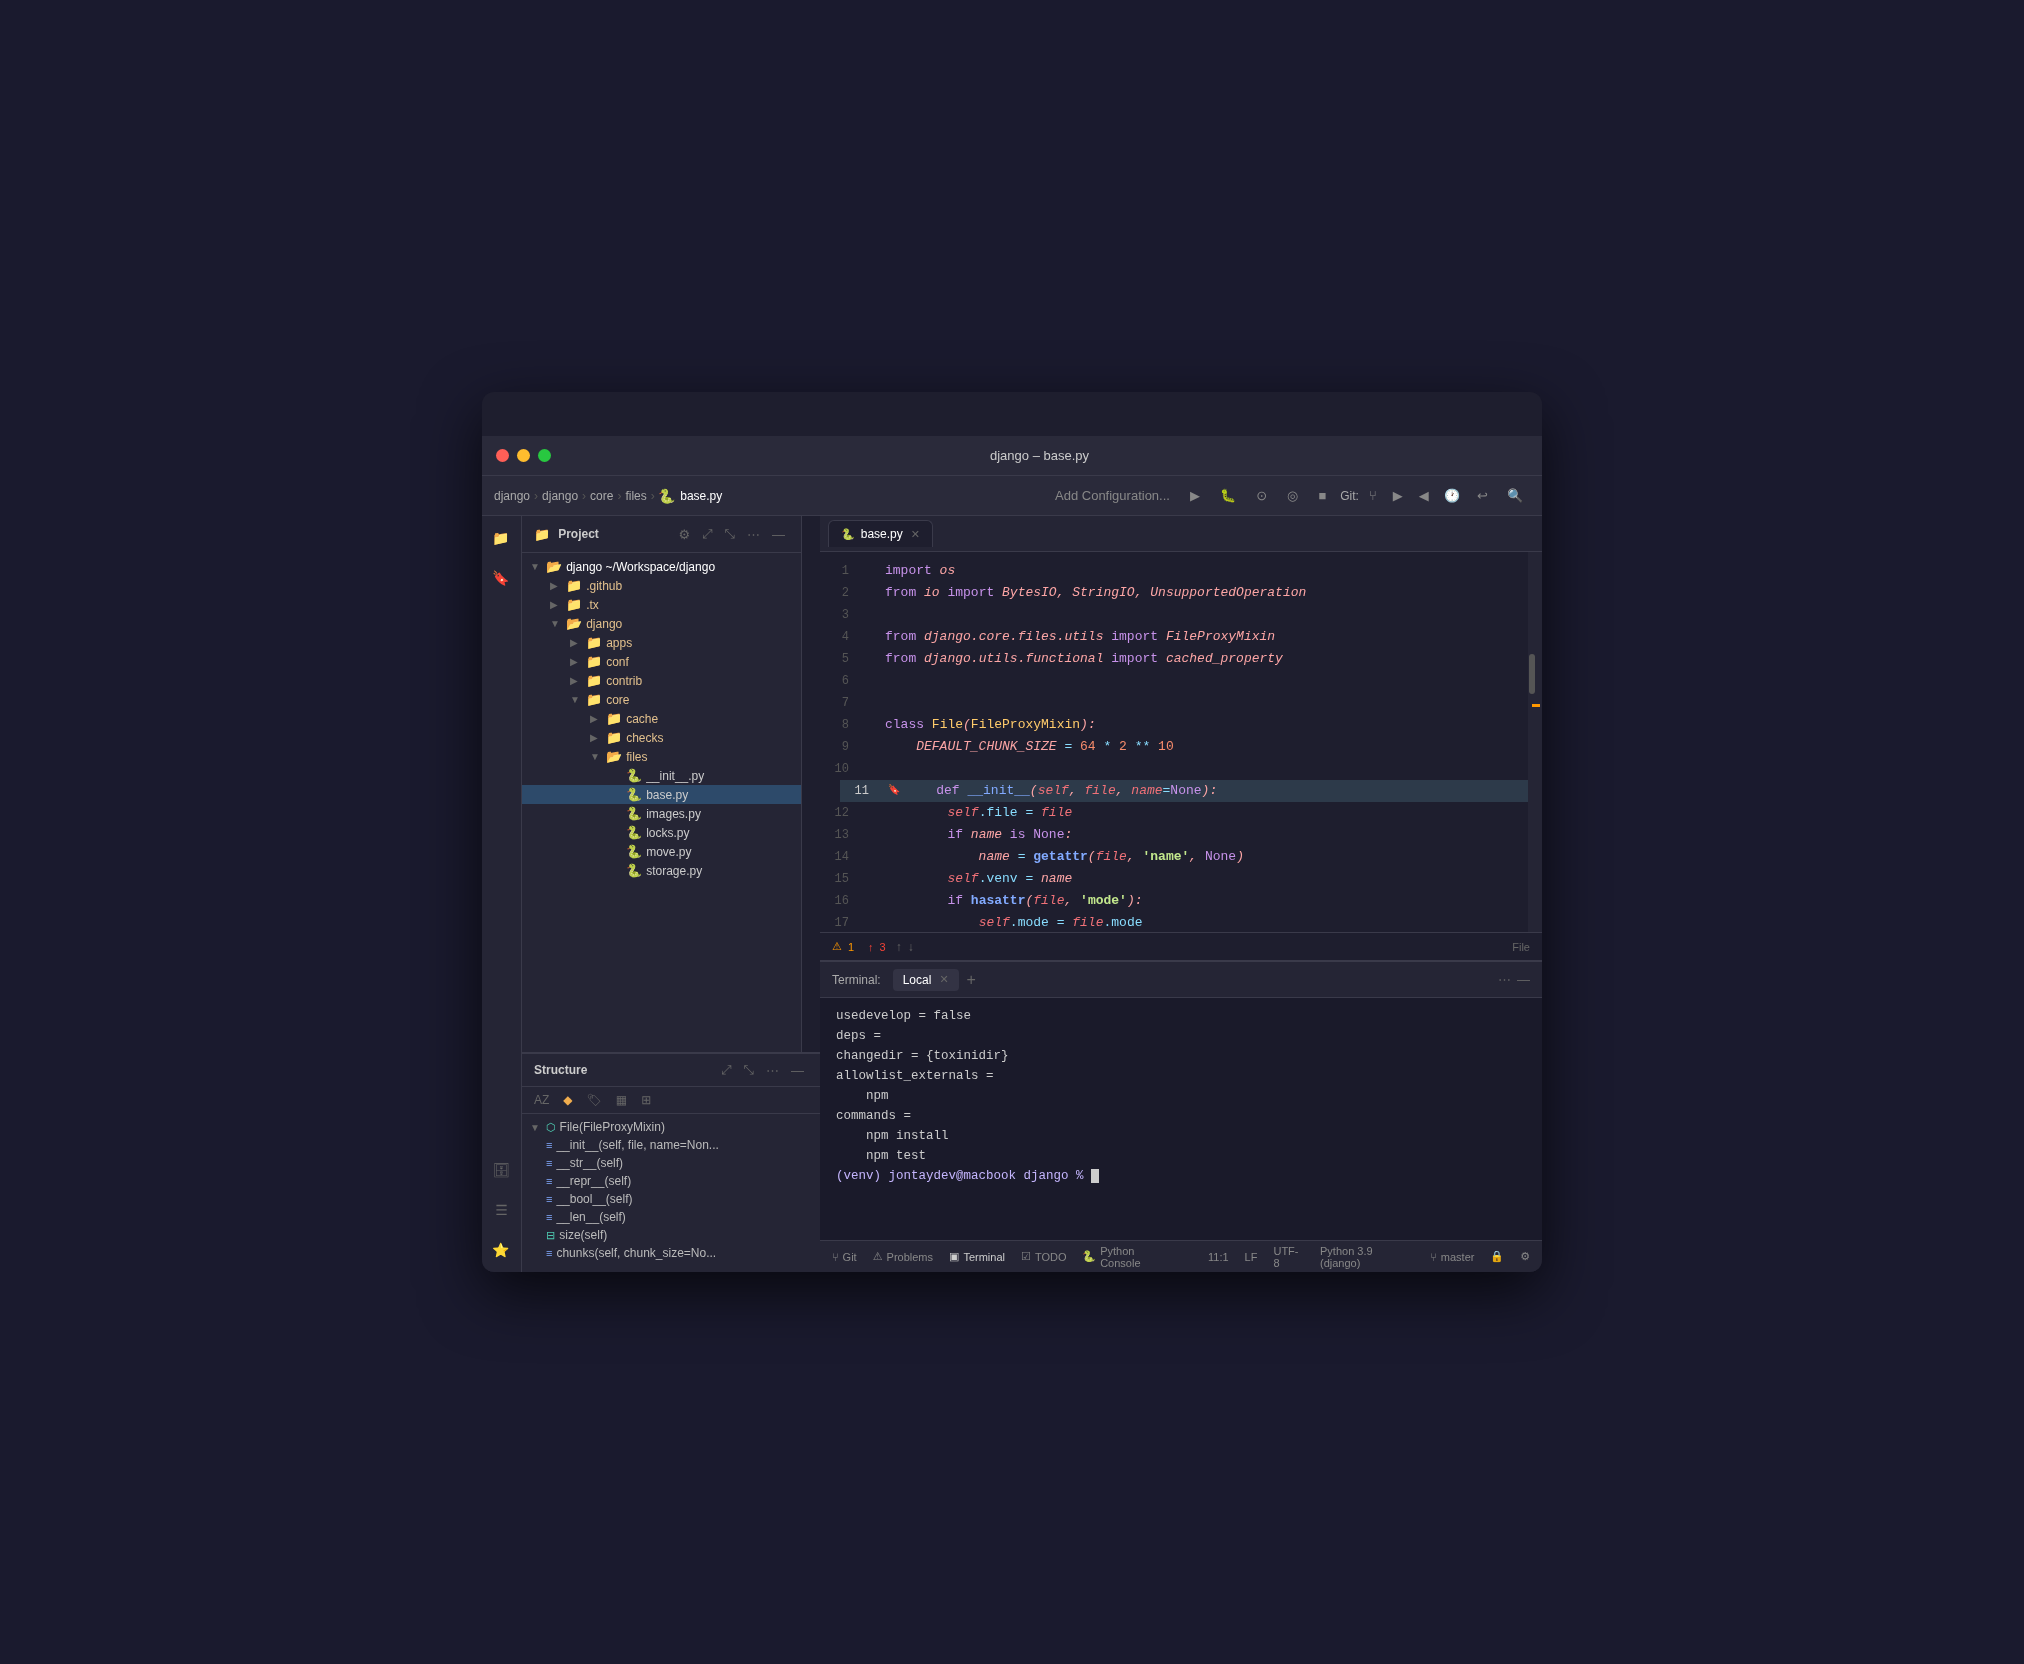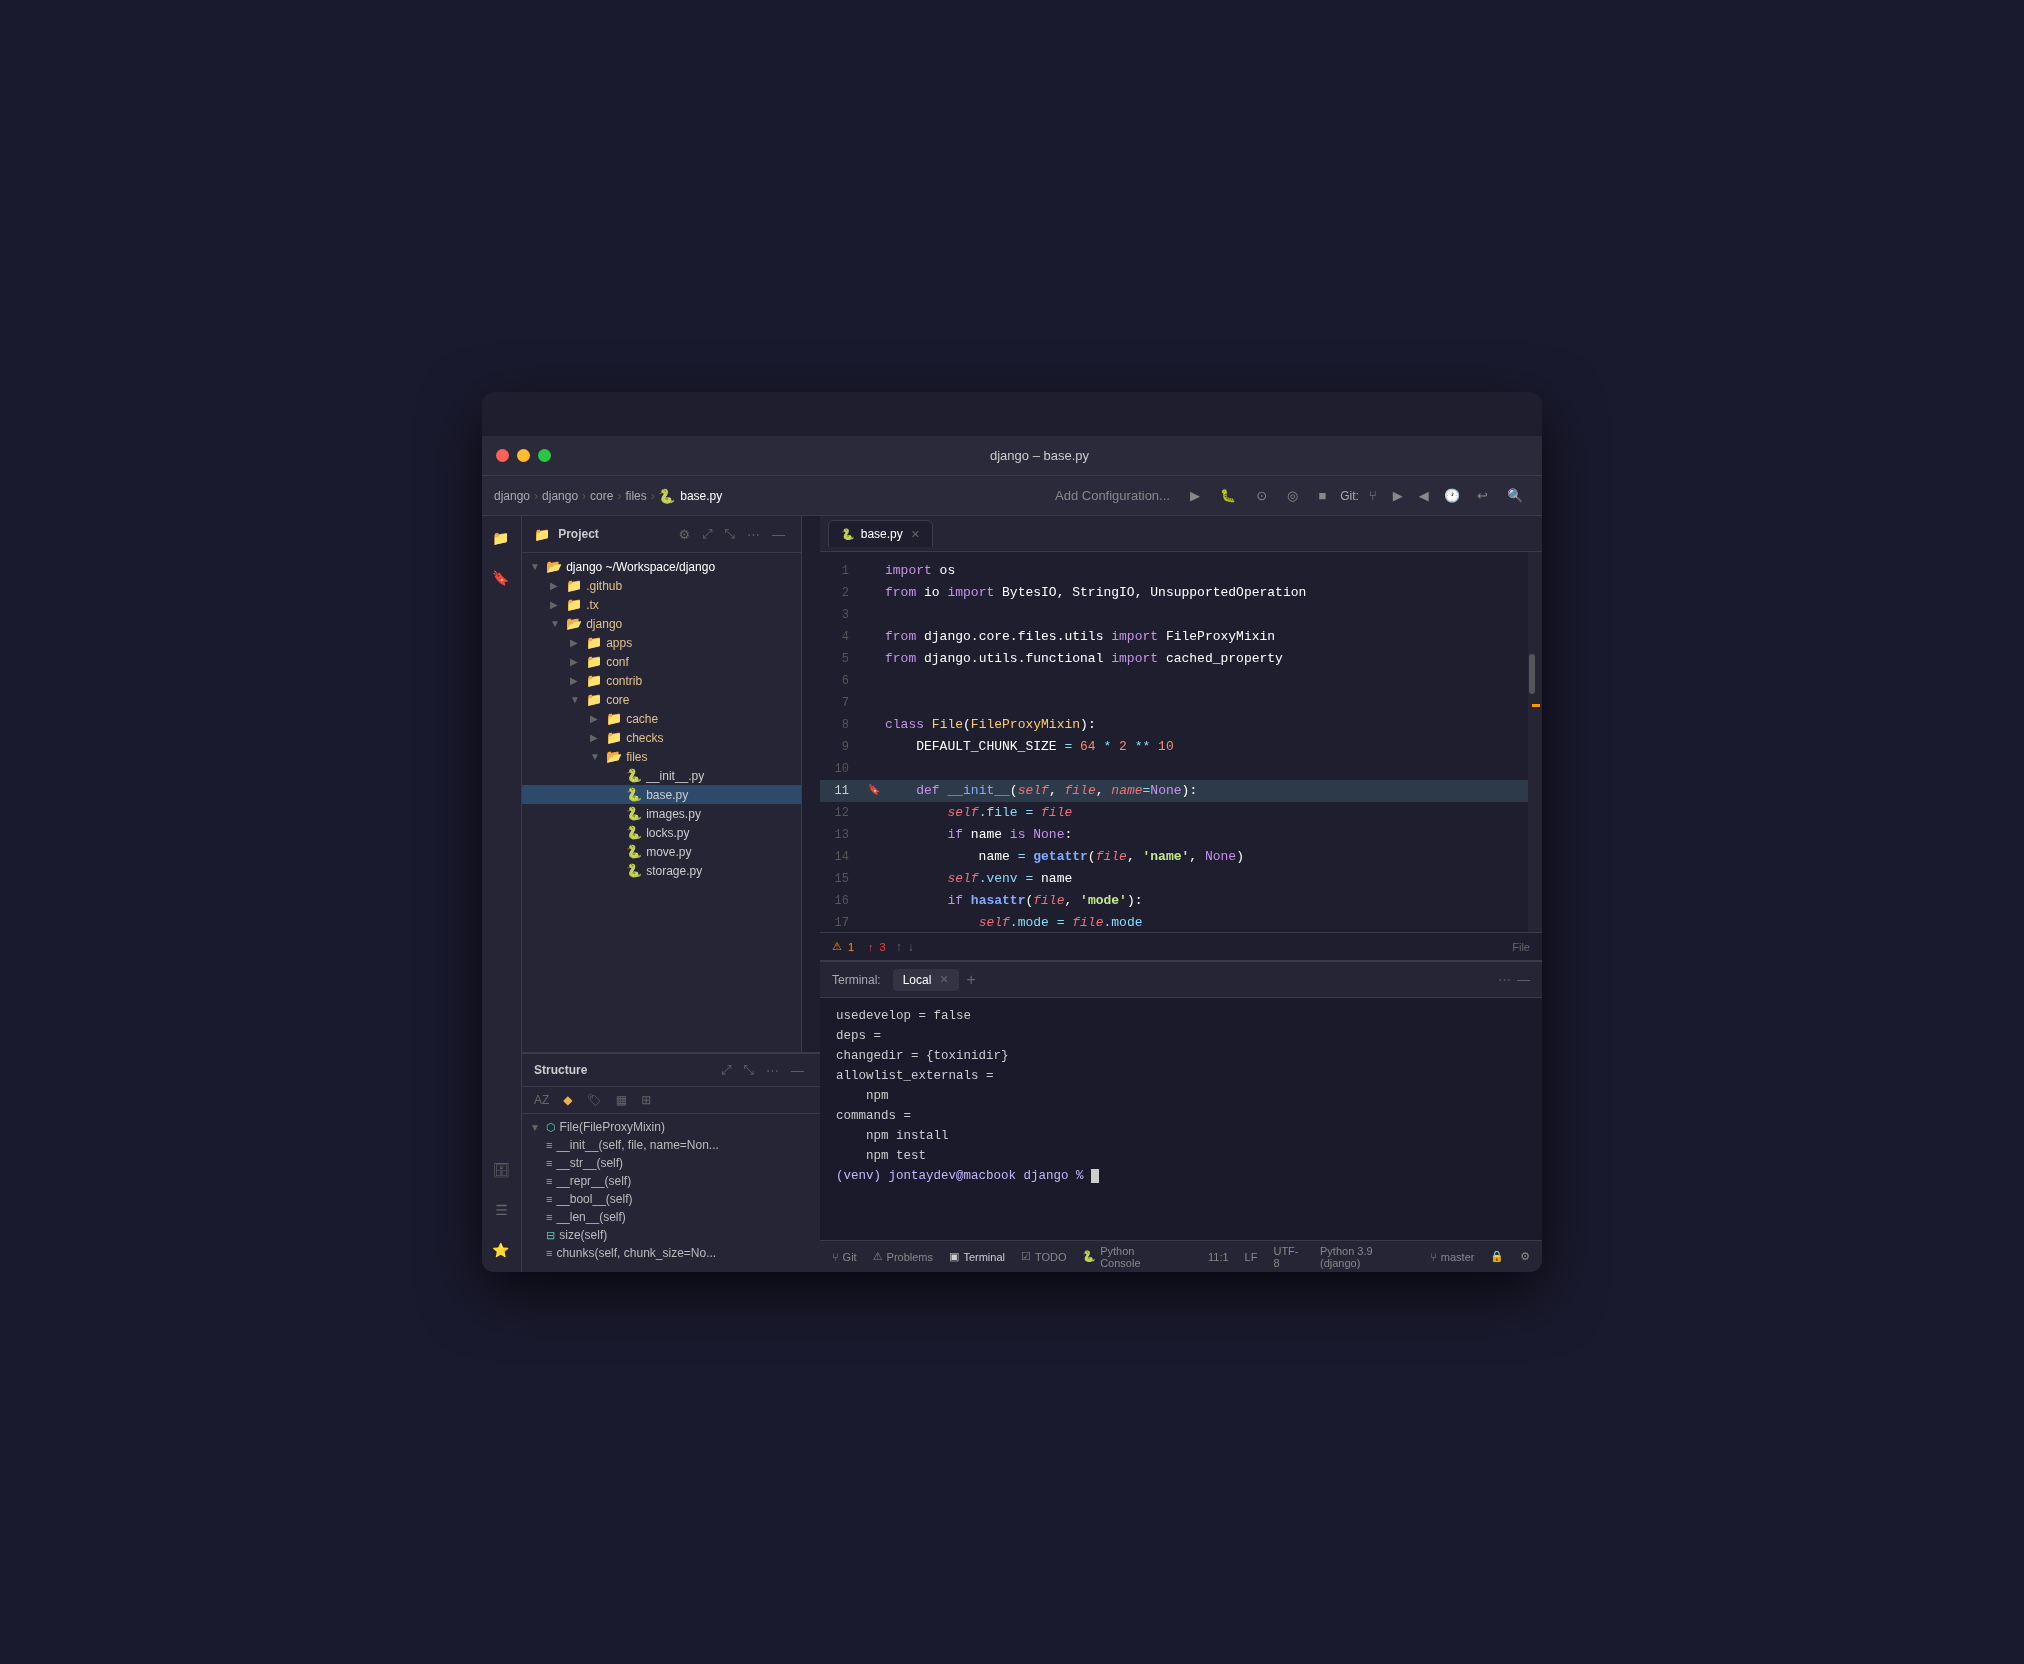--- a/index.html
+++ b/index.html
@@ -268,21 +268,21 @@
     
     .kw { color: #c792ea; } 
     .fn { color: #82aaff; } 
     .cls { color: #ffcb6b; } 
     .str { color: #c3e88d; font-weight: bold; } 
     .num { color: #f78c6c; } 
     .op { color: #89ddff; } 
     .italic { font-style: italic; }
     .param { color: #f07178; font-style: italic; }
     .prop { color: #89ddff; }
-    .var { color: #ffffff; }
+    .var { color: #fca5a5; font-style: italic; }
     .builtin { color: #82aaff; font-weight: bold; }
     .scrollbar-thumb {
       width: 6px;
       height: 40px;
       background: #555;
       border-radius: 3px;
       margin: 2px auto;
       position: absolute;
       top: 100px;
       left: 1px;
@@ -806,21 +806,21 @@
               <span class="line-gutter"></span>
               <span class="line-content"><span class="var">    DEFAULT_CHUNK_SIZE </span><span class="op">=</span><span class="num"> 64 </span><span class="op">*</span><span class="num"> 2 </span><span class="op">**</span><span class="num"> 10</span></span>
             </div>
 
             <div class="code-line">
               <span class="line-number">10</span>
               <span class="line-gutter"></span>
               <span class="line-content"> </span>
             </div>
 
-            <div class="code-line" style="background:#2d3a4a;">
+            <div class="code-line" style="background:#2d3a4a;margin-left:20px;">
               <span class="line-number" style="color:#ccc;">11</span>
               <span class="line-gutter">
                   <span style="color:#4ec9b0; font-size:10px;">🔖</span>
                 </span>
               <span class="line-content"><span class="var">    </span><span class="kw">def</span><span class="var"> </span><span class="fn">__init__</span><span class="var">(</span><span class="param italic">self</span><span class="var">, </span><span class="param italic">file</span><span class="var">, </span><span class="param italic">name</span><span class="op">=</span><span class="kw">None</span><span class="var">):</span></span>
             </div>
 
             <div class="code-line">
               <span class="line-number">12</span>
               <span class="line-gutter"></span>

